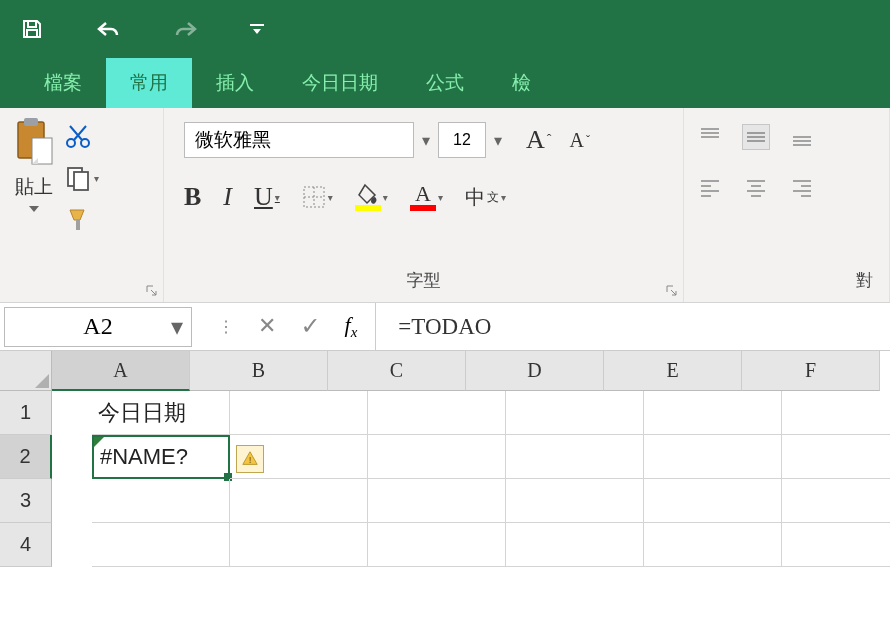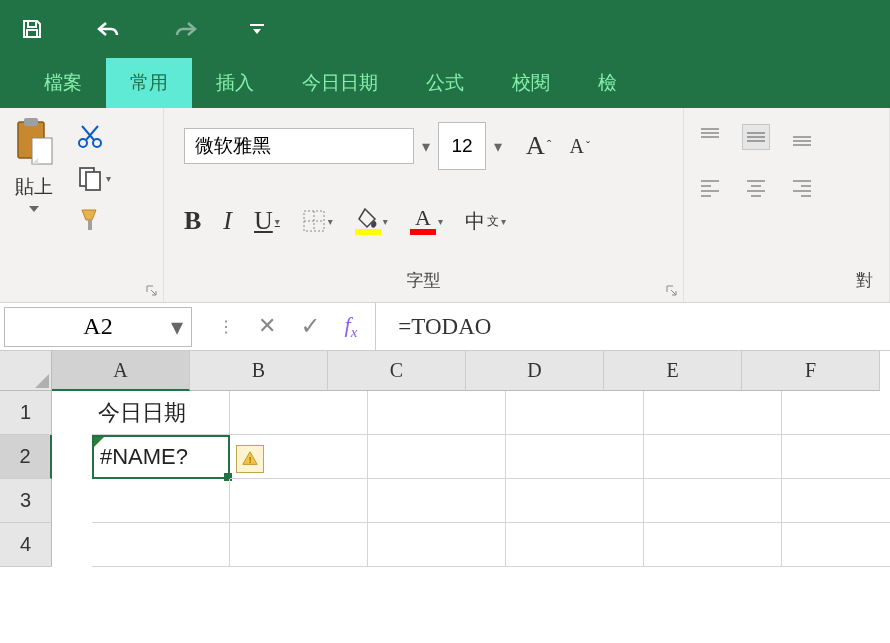--- a/index.html
+++ b/index.html
@@ -10,52 +10,52 @@
     .titlebar .icon { color: #fff; display: flex; align-items: center; }
 
     
     .ribbon-tabs { background: #217346; height: 50px; display: flex; align-items: flex-end; padding-left: 20px; }
     .ribbon-tab { color: #86efac; font-size: 19px; padding: 12px 24px; cursor: pointer; }
     .ribbon-tab.active { background: #5eead4; color: #217346; }
 
     
     .ribbon { background: #f3f2f1; height: 195px; border-bottom: 1px solid #d4d4d4; display: flex; }
     .ribbon-group { border-right: 1px solid #e1e1e1; padding: 8px 12px; display: flex; flex-direction: column; position: relative; }
-    .ribbon-group-content { flex: 1; display: flex; align-items: flex-start; gap: 20px; }
+    .ribbon-group-content { flex: 1; display: flex; align-items: flex-start; gap: 8px; }
     .ribbon-group-label { text-align: center; font-size: 17px; color: #444; padding: 4px 0 2px; position: relative; }
     .group-launcher { position: absolute; right: 4px; bottom: 4px; width: 14px; height: 14px; color: #888; }
 
     
     .paste-col { display: flex; flex-direction: column; align-items: center; gap: 6px; }
     .paste-icon { width: 44px; height: 52px; }
     .paste-label { font-size: 19px; color: #333; }
     .clipboard-side { display: flex; flex-direction: column; gap: 14px; padding-top: 6px; }
 
     
     .font-row1 { display: flex; align-items: center; gap: 4px; margin-bottom: 16px; }
     .font-name-box { width: 230px; height: 36px; border: 1px solid #bbb; background: #fff; display: flex; align-items: center; padding: 0 10px; font-size: 19px; }
     .dropdown-caret { width: 16px; display: flex; align-items: center; justify-content: center; color: #666; }
-    .font-size-box { width: 48px; height: 48px; border: 1px solid #bbb; background: #fff; display: flex; align-items: center; justify-content: center; font-size: 19px; }
+    .font-size-box { width: 48px; height: 36px; border: 1px solid #bbb; background: #fff; display: flex; align-items: center; justify-content: center; font-size: 16px; }
     .font-inc-dec { display: flex; gap: 18px; margin-left: 16px; }
     .font-row2 { display: flex; align-items: center; gap: 22px; }
     .btn { display: flex; align-items: center; gap: 2px; color: #333; cursor: pointer; }
     .btn-caret { font-size: 10px; color: #666; }
 
     
     .align-rows { display: flex; flex-direction: column; gap: 24px; padding-top: 8px; }
     .align-row { display: flex; gap: 18px; }
     .align-btn { border: 1px solid transparent; padding: 2px; }
     .align-btn.selected { border: 1px solid #c6c6c6; background: #e6e6e6; }
 
     
     .formula-bar { height: 48px; border-bottom: 1px solid #ccc; display: flex; align-items: center; }
     .name-box { width: 188px; height: 40px; border: 1px solid #bbb; margin: 0 8px 0 4px; display: flex; align-items: center; padding: 0 12px; font-size: 24px; font-family: "Times New Roman", serif; position: relative; justify-content: center; }
     .name-box-caret { position: absolute; right: 8px; top: 50%; transform: translateY(-50%); color: #666; }
     .fb-controls { display: flex; align-items: center; gap: 24px; padding: 0 18px; color: #888; }
-    .fb-controls .fx { font-style: italic; font-family: "Times New Roman", serif; font-size: 22px; color: #8b5cf6; }
+    .fb-controls .fx { font-style: italic; font-family: "Times New Roman", serif; font-size: 22px; color: #000000; }
     .formula-input { flex: 1; border-left: 1px solid #ccc; height: 100%; display: flex; align-items: center; padding: 0 22px; font-size: 23px; font-family: "Times New Roman", serif; color: #333; }
 
     
     .grid { display: flex; }
     .row-headers { display: flex; flex-direction: column; }
     .corner { width: 52px; height: 40px; background: #e6e6e6; border-right: 1px solid #bbb; border-bottom: 1px solid #bbb; position: relative; }
     .corner::after { content: ""; position: absolute; right: 2px; bottom: 2px; border-left: 14px solid transparent; border-bottom: 14px solid #b0b0b0; }
     .row-header { width: 52px; height: 44px; background: #e6e6e6; border-right: 1px solid #bbb; border-bottom: 1px solid #ccc; display: flex; align-items: center; justify-content: center; font-size: 20px; color: #333; }
     .row-header.active { background: #d2d2d2; border-right: 2px solid #217346; }
     .cols { flex: 1; display: flex; flex-direction: column; }
@@ -103,21 +103,20 @@
       </svg>
   </span>
 </div>
 
 <div class="ribbon-tabs">
   <div class="ribbon-tab">檔案</div>
   <div class="ribbon-tab active">常用</div>
   <div class="ribbon-tab">插入</div>
   <div class="ribbon-tab">今日日期</div>
   <div class="ribbon-tab">公式</div>
-  <div class="ribbon-tab">校閱</div>
   <div class="ribbon-tab">檢</div>
 </div>
 
 <div class="ribbon">
 
   <div class="ribbon-group" style="width:164px">
     <div class="ribbon-group-content">
       <div class="paste-col">
         <span class="paste-icon">
           <svg width="44" height="52" viewBox="0 0 44 52">

